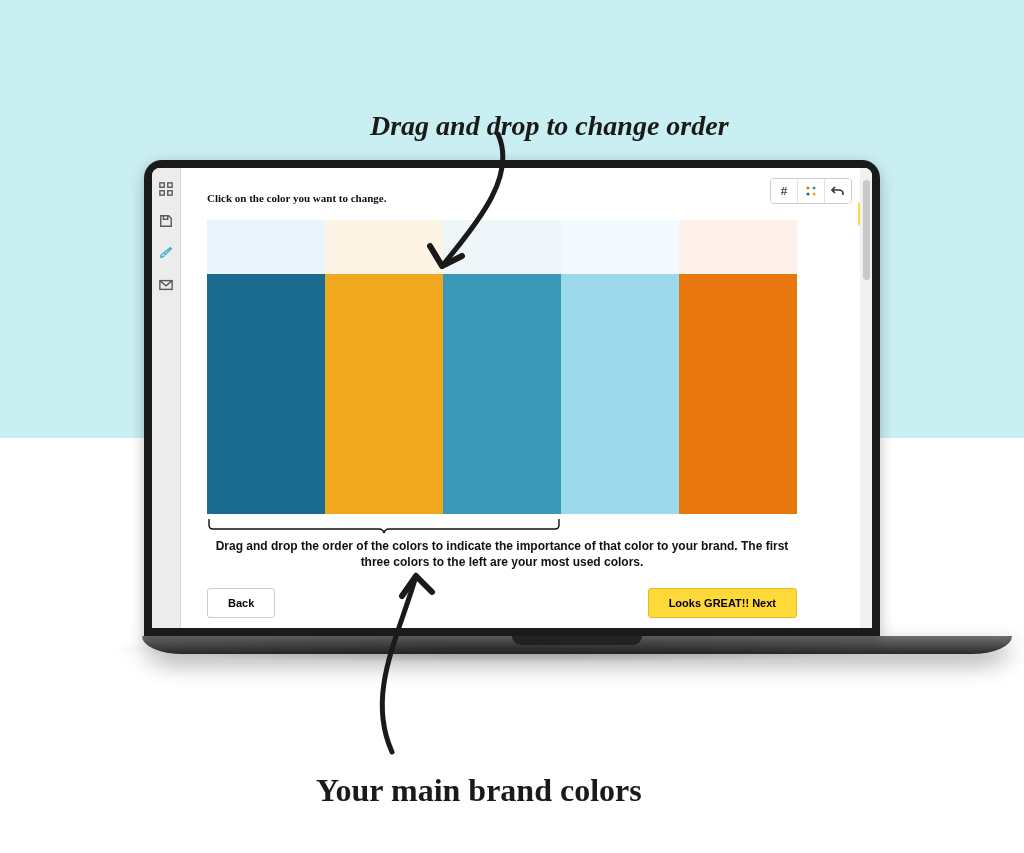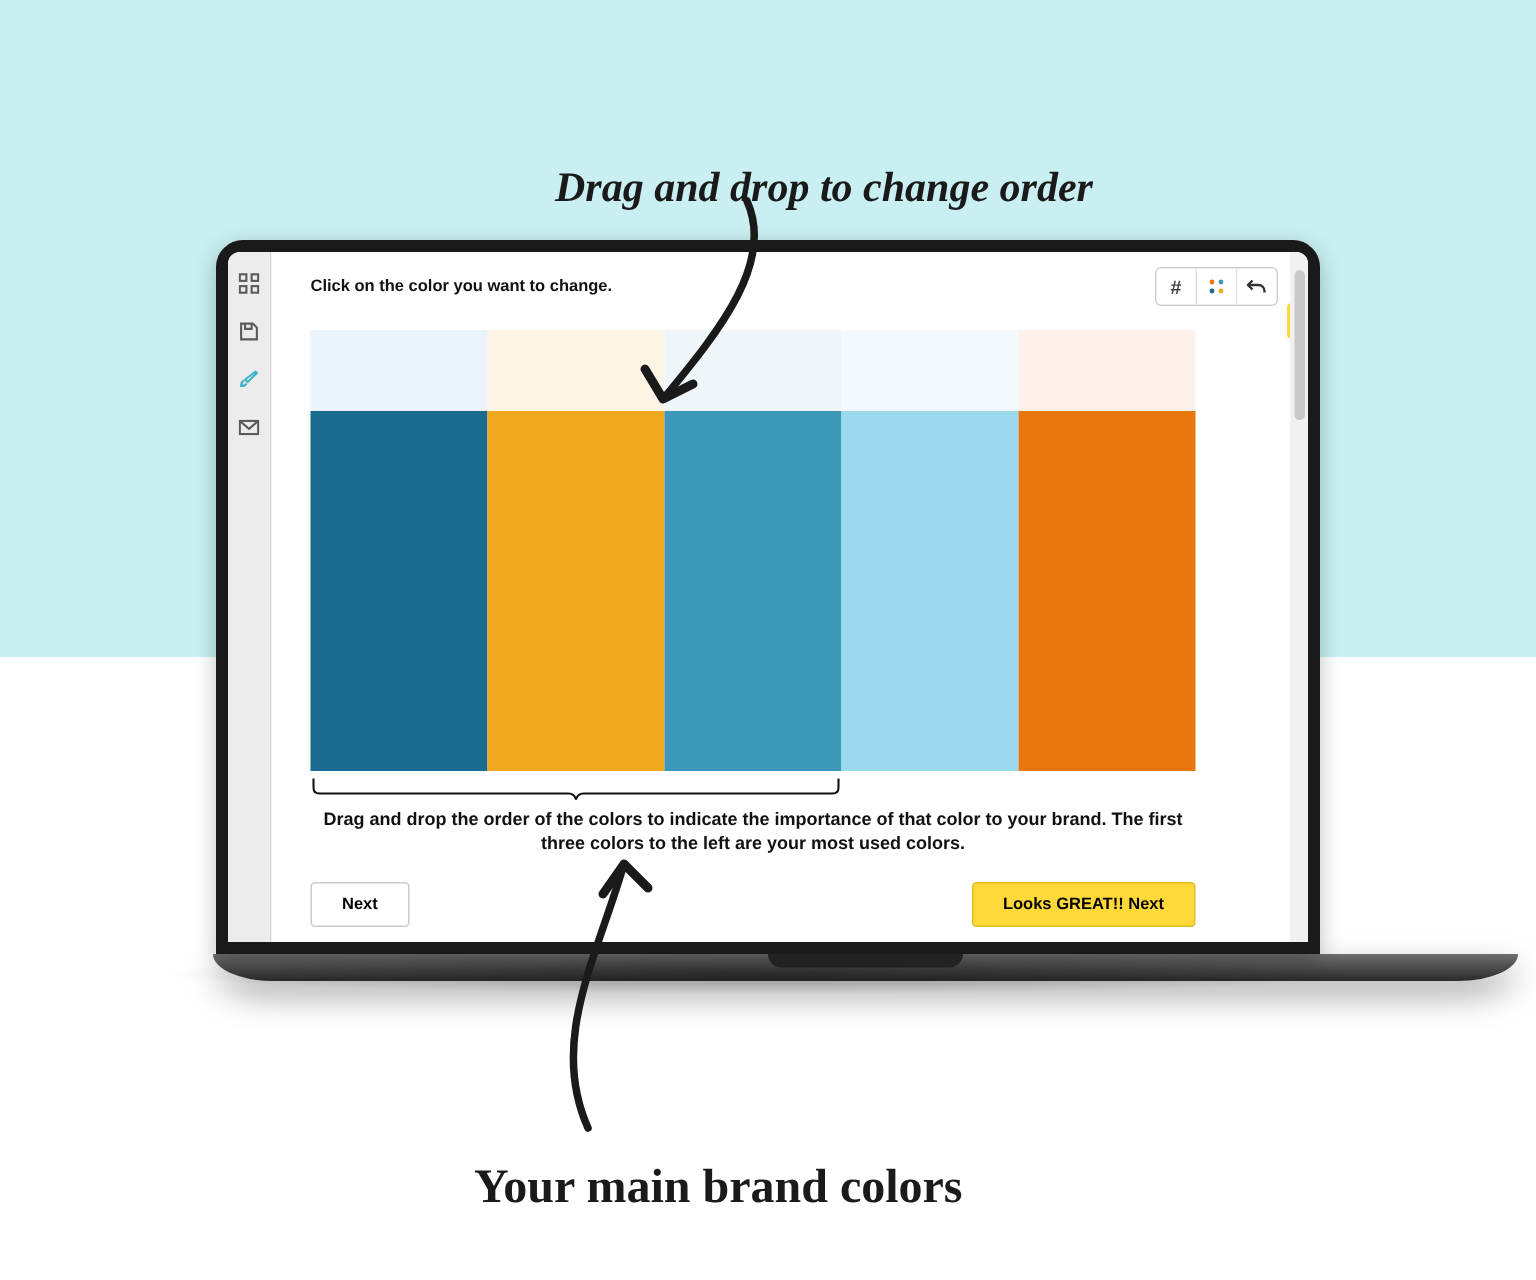--- a/index.html
+++ b/index.html
@@ -18,21 +18,21 @@
   .sidebar{width:28px;background:#ececec;border-right:1px solid #d6d6d6;display:flex;flex-direction:column;align-items:center;gap:18px;padding-top:14px;flex:0 0 28px;}
   .sidebar .ico{width:14px;height:14px;color:#5a5a5a;display:flex;align-items:center;justify-content:center;}
   .sidebar .ico svg{width:14px;height:14px;stroke:#5a5a5a;fill:none;stroke-width:1.6;}
   .sidebar .ico.brush svg{stroke:#3db1c7;}
 
   
   .main{flex:1;display:flex;flex-direction:column;position:relative;background:#fff;}
   .main-scroll{position:absolute;top:0;right:0;width:12px;height:100%;background:#f1f1f1;}
   .main-scroll::before{content:"";position:absolute;right:2px;top:12px;width:7px;height:100px;background:#c9c9c9;border-radius:4px;}
   .content{flex:1;display:flex;flex-direction:column;padding:10px 20px 0 26px;position:relative;}
-  .top-row{display:flex;align-items:center;justify-content:space-between;margin-bottom:16px;}
+  .top-row{display:flex;align-items:flex-end;justify-content:space-between;margin-bottom:16px;font-family:Liberation Serif, serif;}
   .instr{font-size:11px;font-weight:700;color:#111;}
   .tools{display:flex;border:1px solid #ccc;border-radius:4px;overflow:hidden;}
   .tools .tbtn{width:26px;height:24px;display:flex;align-items:center;justify-content:center;background:#fff;border-right:1px solid #e2e2e2;}
   .tools .tbtn:last-child{border-right:none;}
   .tbtn .hash{font-weight:700;color:#444;font-size:13px;}
   .tbtn svg{width:14px;height:14px;}
   .dots-svg circle{}
 
   .preview-row{display:flex;width:590px;height:54px;}
   .preview-row .sw{flex:1;}
@@ -151,21 +151,21 @@
 
           <div class="bracket">
             <svg viewBox="0 0 354 16">
               <path d="M2 1 v6 q0 4 4 4 h166 q4 0 5 4 q1 -4 5 -4 h166 q4 0 4 -4 v-6" stroke="#111" stroke-width="1.4" fill="none"></path>
             </svg>
           </div>
 
           <div class="help">Drag and drop the order of the colors to indicate the importance of that color to your brand. The first three colors to the left are your most used colors.</div>
 
           <div class="btn-row">
-            <div class="btn">Next</div>
+            <div class="btn">Back</div>
             <div class="btn next">Looks GREAT!! Next</div>
           </div>
 
         </div>
         <div class="main-scroll"></div>
       </div>
 
     </div>
   </div>
   <div class="keyboard">

